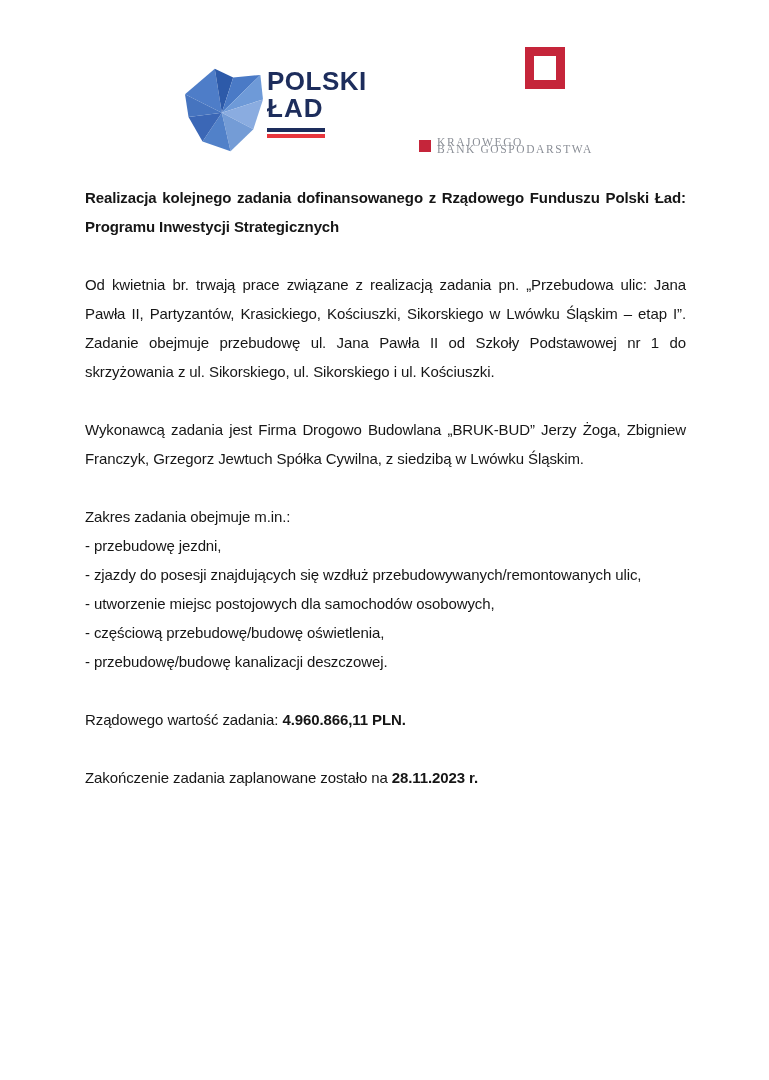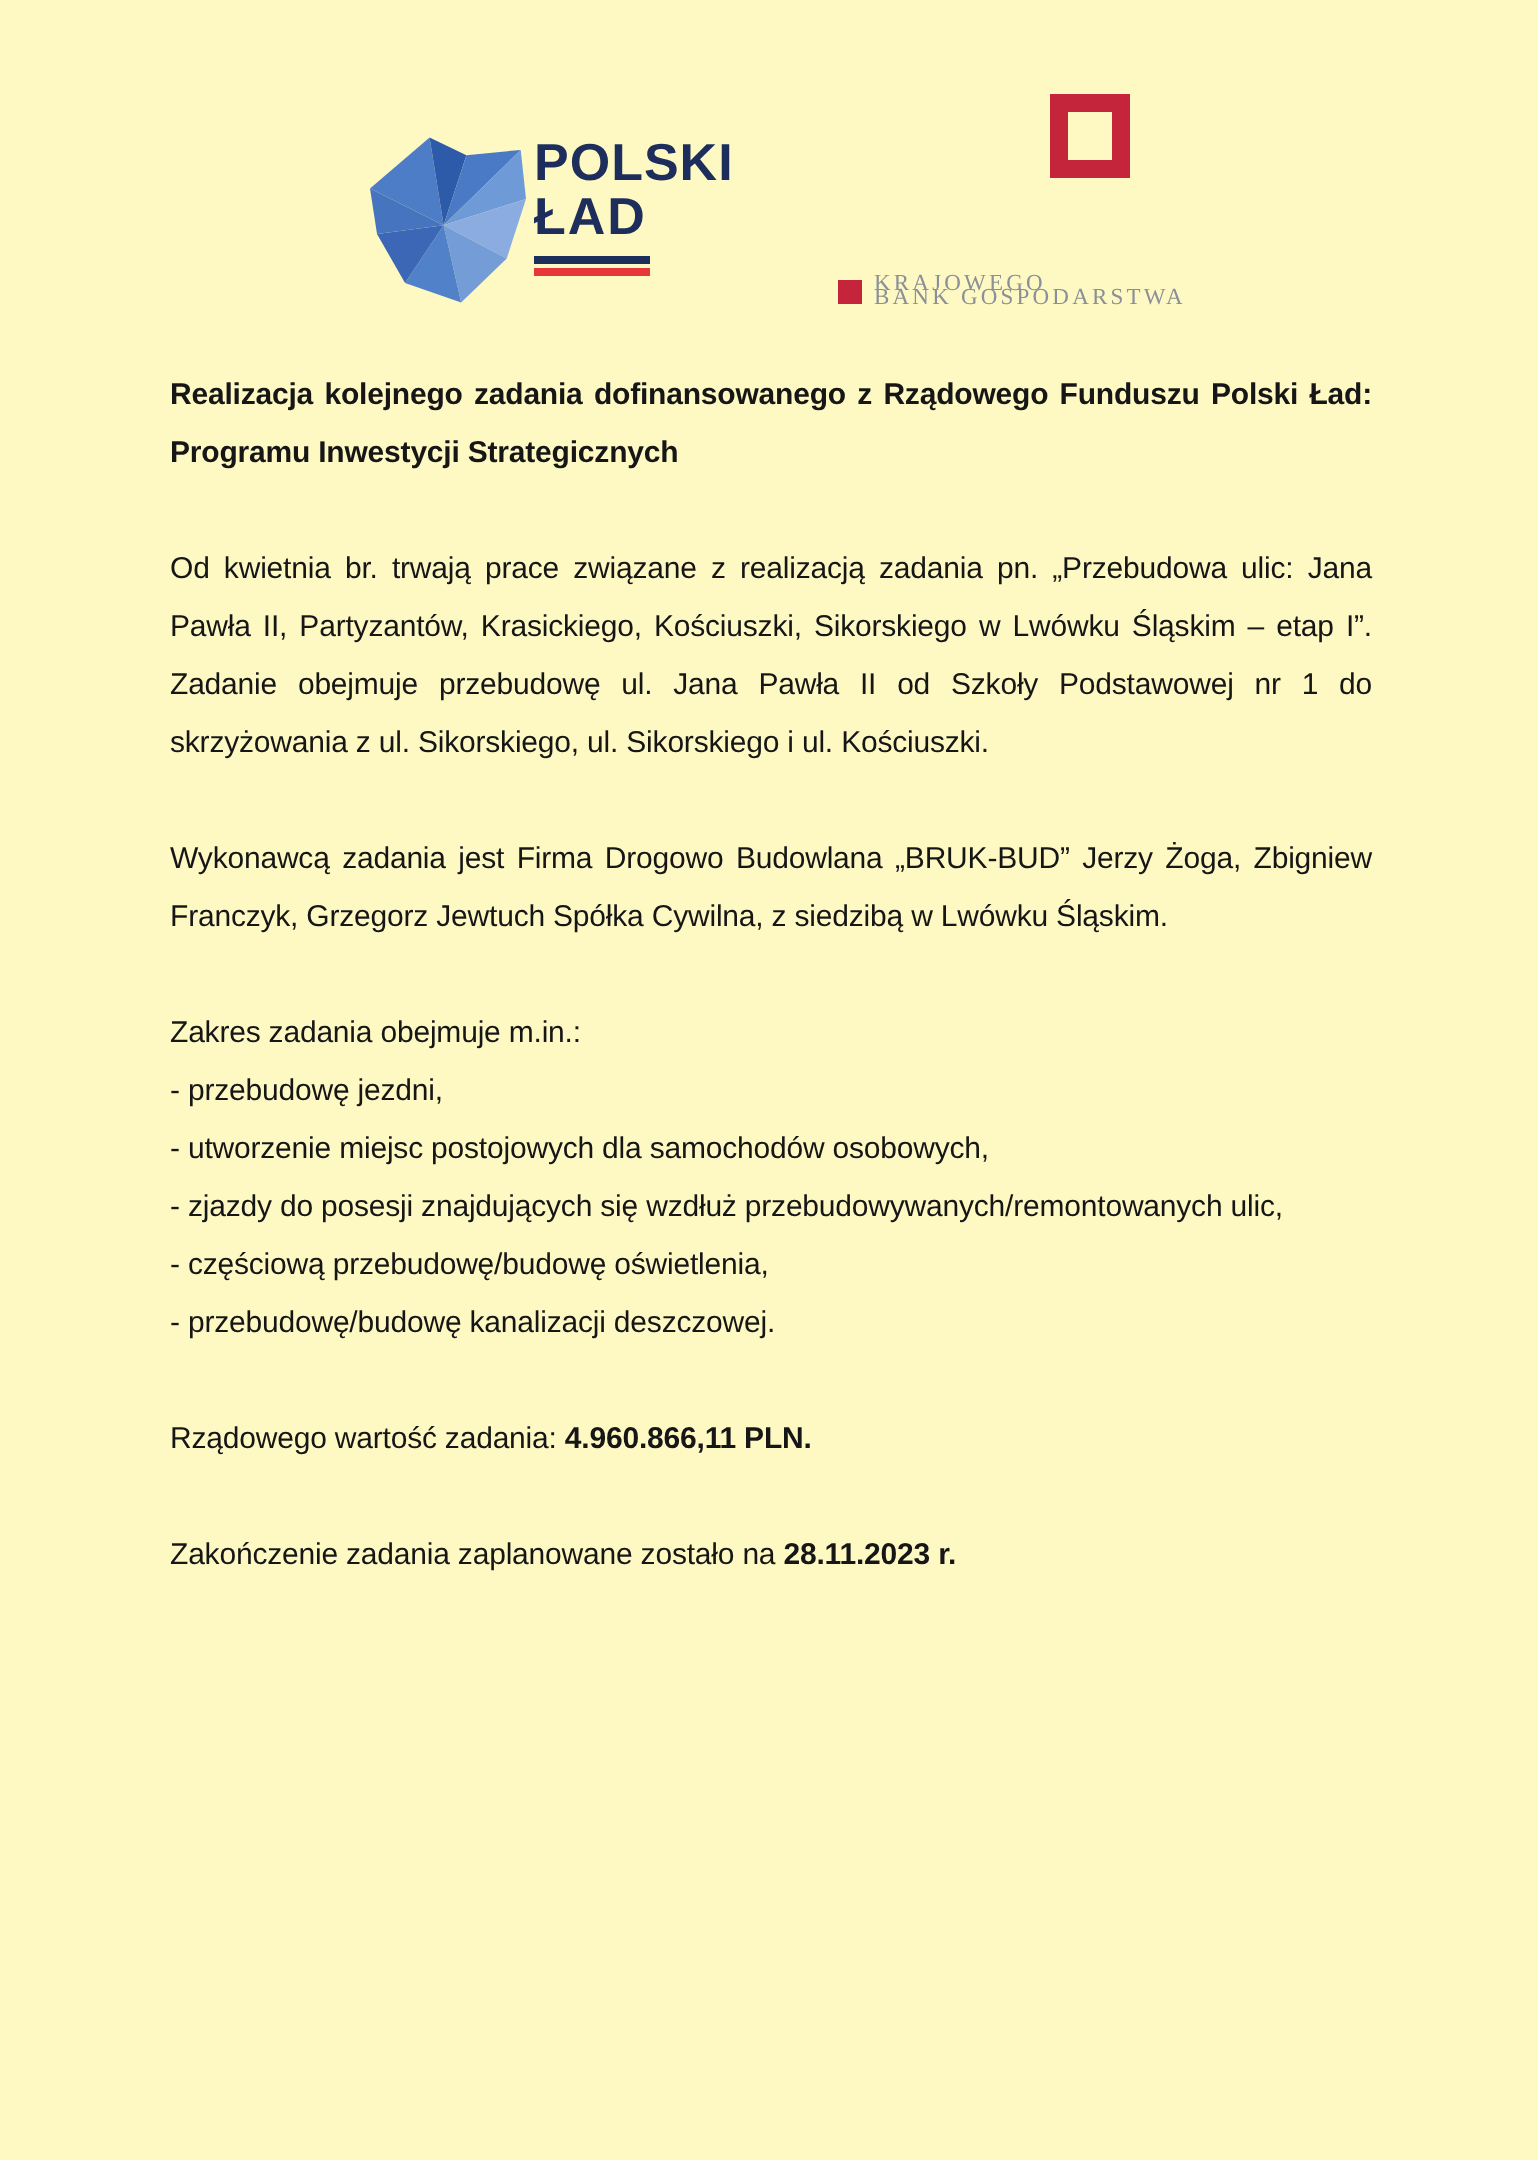--- a/index.html
+++ b/index.html
@@ -1,18 +1,18 @@
 <!DOCTYPE html>
 <html><head>
 <meta charset="utf-8">
 <style>
   html,body { margin:0; padding:0; background:#e8e8e8; }
   .page {
     position:relative; width:769px; height:1080px; margin:0 auto;
-    background:#fef9c3; overflow:hidden;
+    background:#ffffff; overflow:hidden;
     font-family:"Liberation Sans", sans-serif; color:#161616;
   }
 
   
   .header { position:absolute; left:0; top:0; width:769px; height:175px; }
 
   .pl-logo { position:absolute; left:185px; top:62px; width:160px; height:95px; }
   .pl-map  { position:absolute; left:0; top:4px; width:78px; height:88px; }
   .pl-text { position:absolute; left:82px; top:6px; }
   .pl-line1 { font-size:26px; line-height:26px; font-weight:600; color:#1d2d5c; letter-spacing:0.5px; }
@@ -82,21 +82,21 @@
     </div>
 
   </div>
 
   <div class="doc">
       <div class="block title gap"><b>Realizacja kolejnego zadania dofinansowanego z Rządowego Funduszu Polski Ład: Programu Inwestycji Strategicznych</b></div>
       <div class="block p gap"><span>Od kwietnia br. trwają prace związane z realizacją zadania pn. „Przebudowa ulic: Jana Pawła II, Partyzantów, Krasickiego, Kościuszki, Sikorskiego w Lwówku Śląskim – etap I”. Zadanie obejmuje przebudowę ul. Jana Pawła II od Szkoły Podstawowej nr 1 do skrzyżowania z ul. Sikorskiego, ul. Sikorskiego i ul. Kościuszki.</span></div>
       <div class="block p gap"><span>Wykonawcą zadania jest Firma Drogowo Budowlana „BRUK-BUD” Jerzy Żoga, Zbigniew Franczyk, Grzegorz Jewtuch Spółka Cywilna, z siedzibą w Lwówku Śląskim.</span></div>
       <div class="block p"><span>Zakres zadania obejmuje m.in.:</span></div>
       <div class="block p"><span>- przebudowę jezdni,</span></div>
+      <div class="block p"><span>- zjazdy do posesji znajdujących się wzdłuż przebudowywanych/remontowanych ulic,</span></div>
       <div class="block p"><span>- utworzenie miejsc postojowych dla samochodów osobowych,</span></div>
-      <div class="block p"><span>- zjazdy do posesji znajdujących się wzdłuż przebudowywanych/remontowanych ulic,</span></div>
       <div class="block p"><span>- częściową przebudowę/budowę oświetlenia,</span></div>
       <div class="block p gap"><span>- przebudowę/budowę kanalizacji deszczowej.</span></div>
       <div class="block p gap"><span>Rządowego wartość zadania: </span><b>4.960.866,11 PLN.</b></div>
       <div class="block p"><span>Zakończenie zadania zaplanowane zostało na </span><b>28.11.2023 r.</b></div>
     </div>
 
 </div>
 
 </body></html>

